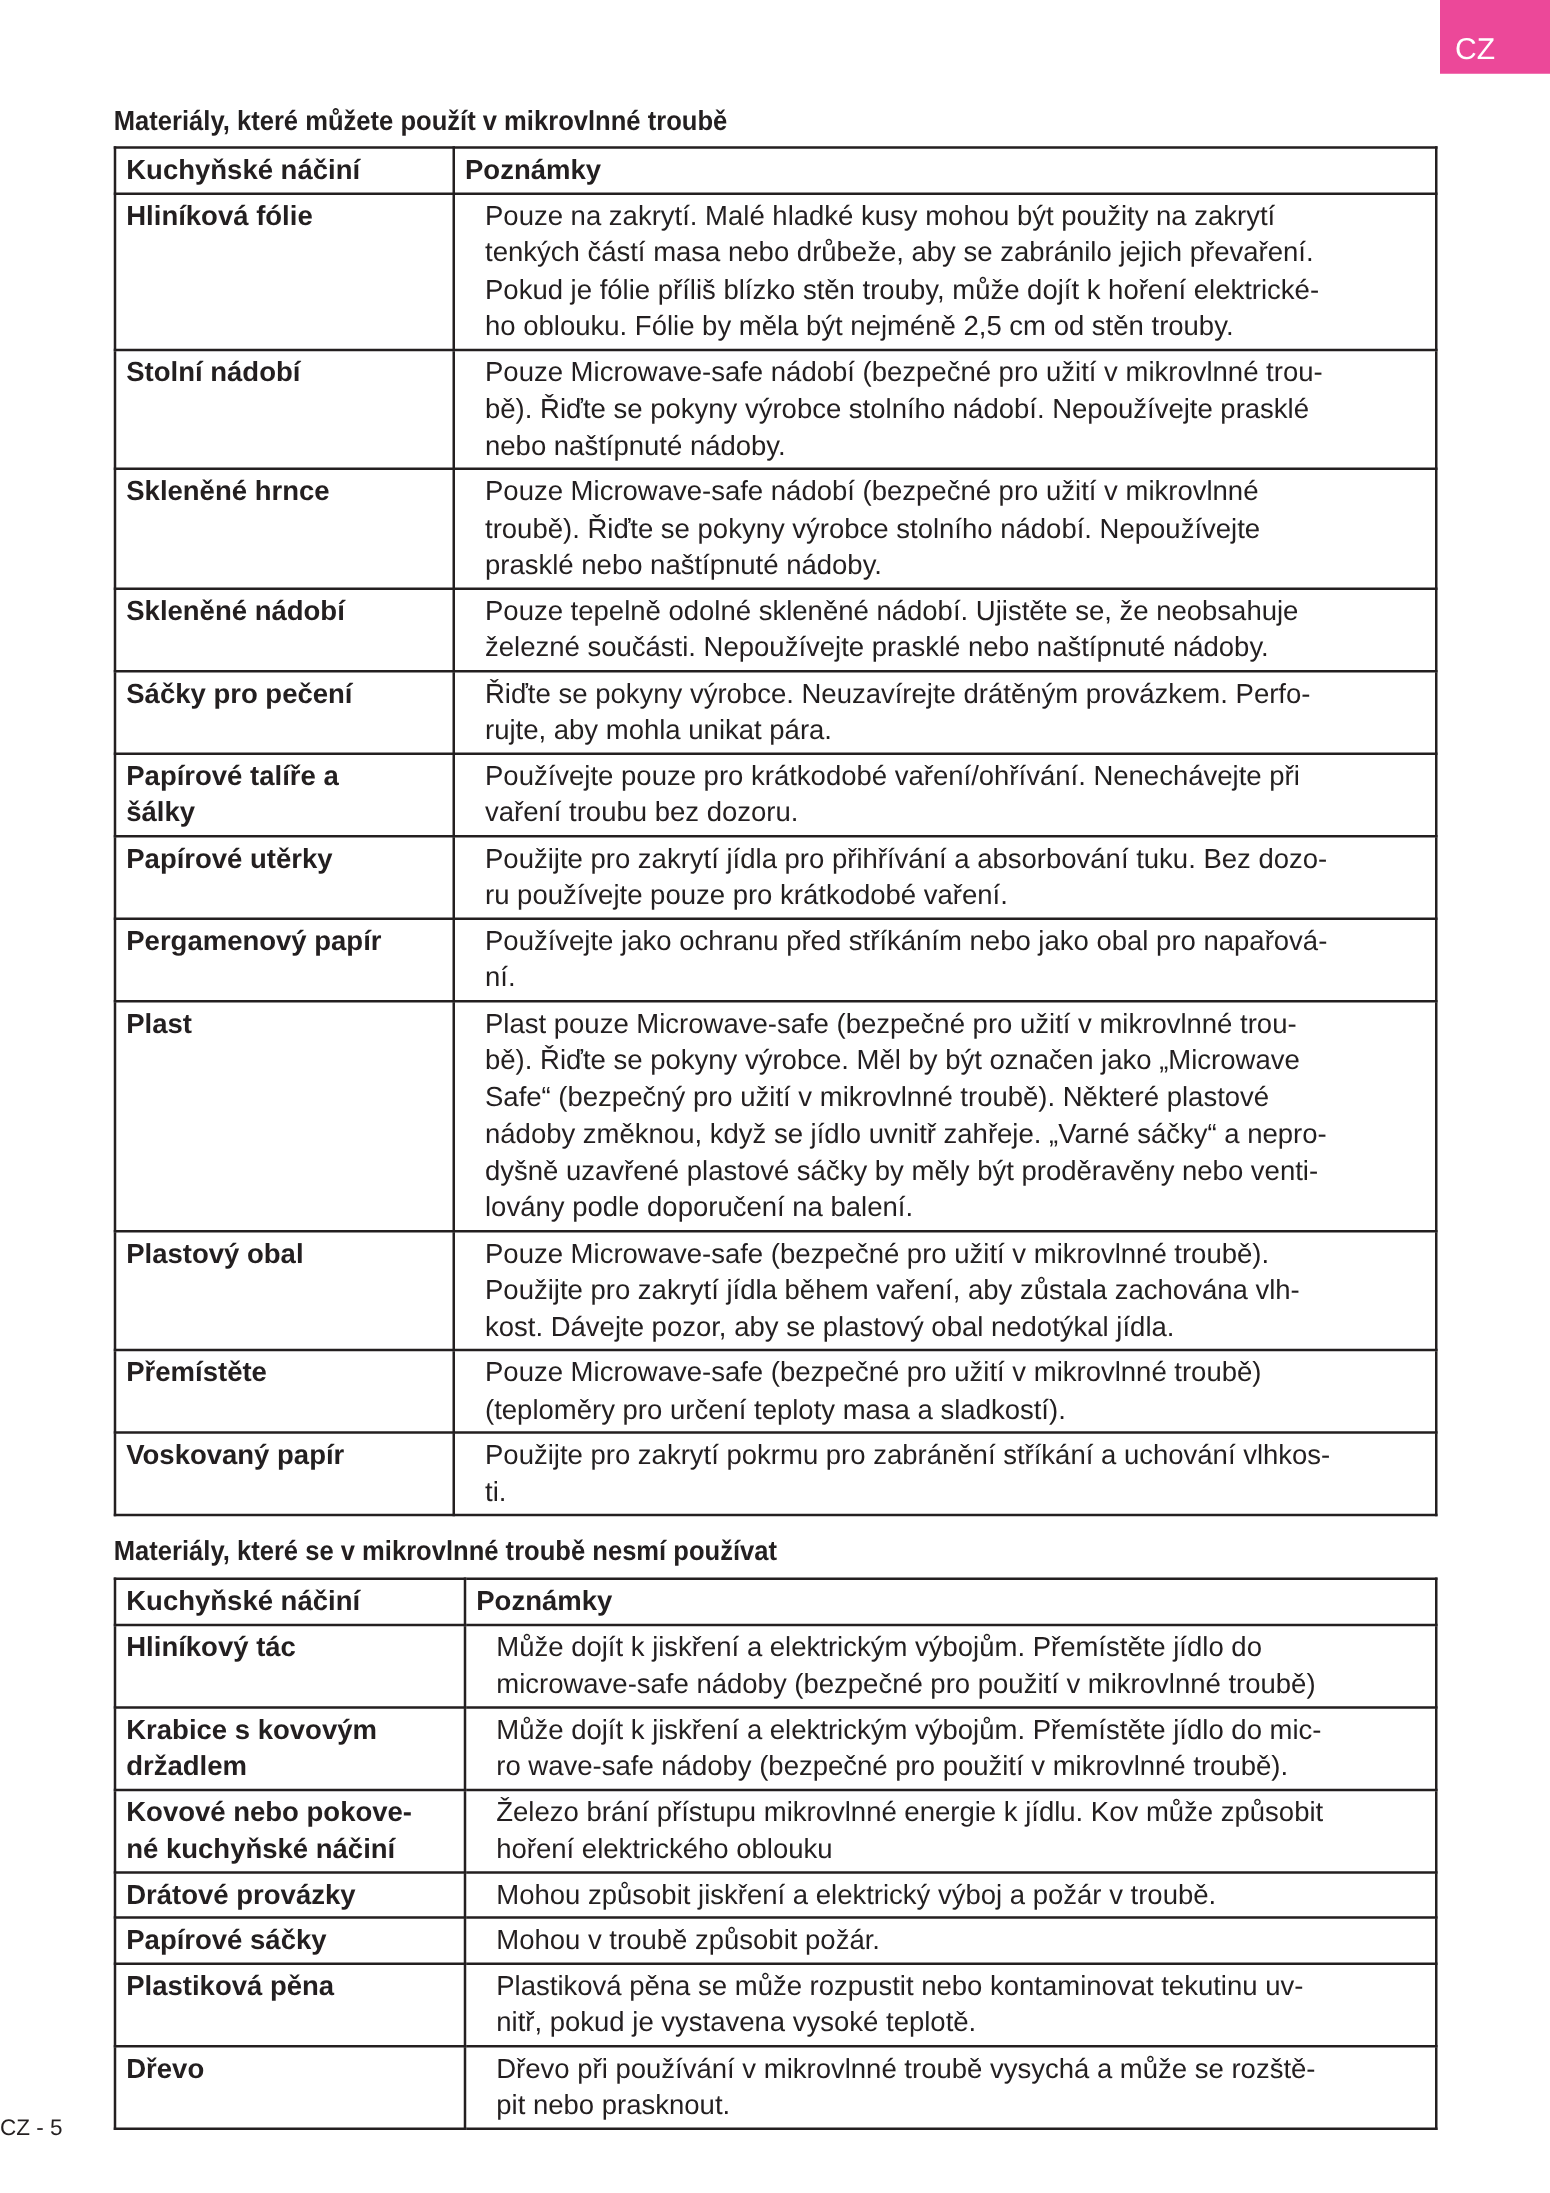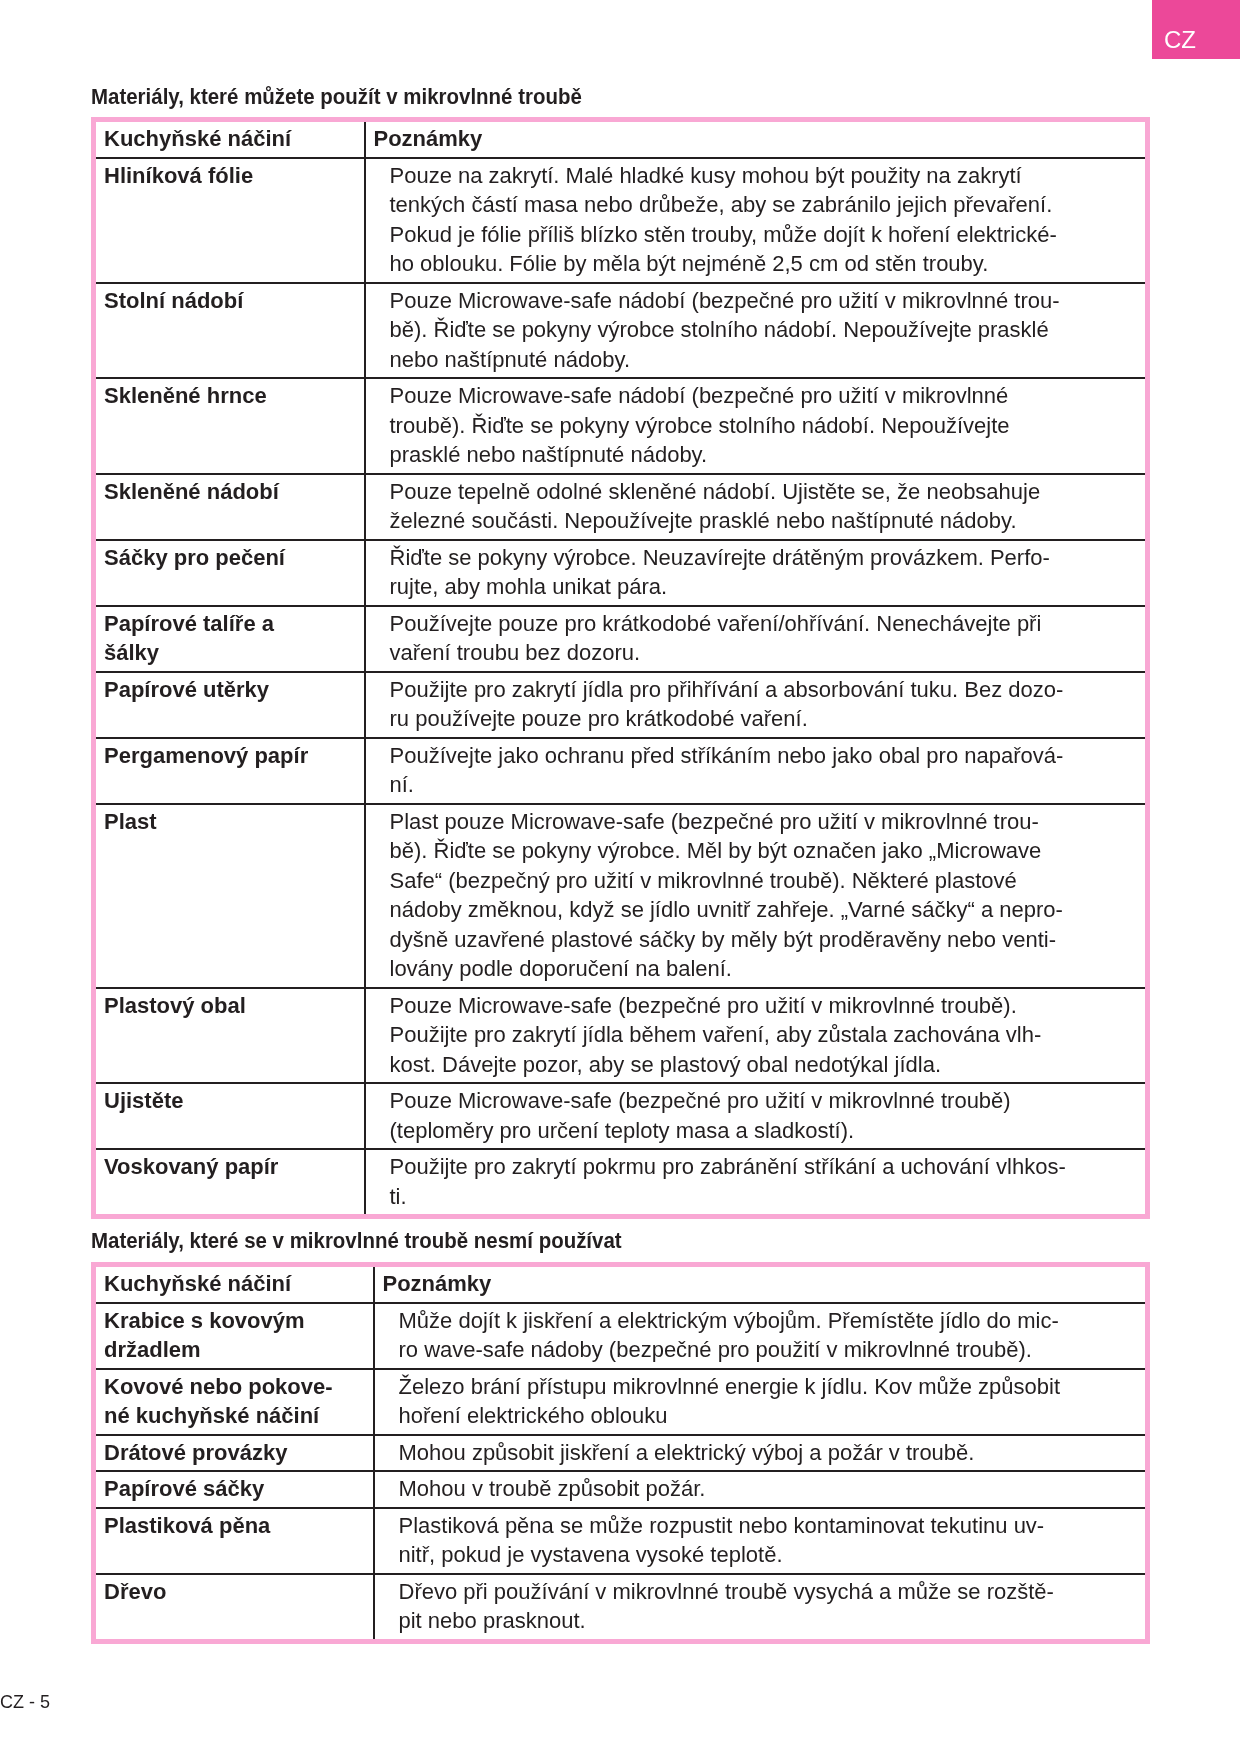--- a/index.html
+++ b/index.html
@@ -18,21 +18,21 @@
     font-size: 22px; font-weight: bold; line-height: 26px;
     transform: scaleX(0.93); transform-origin: left center;
     white-space: nowrap;
   }
   #title1 { top: 84px; }
   #title2 { top: 1228px; }
 
   table.mat {
     position: absolute; left: 91px; width: 1059px;
     border-collapse: collapse;
-    border: 5px solid #f9a8d4;
+    border: 2px solid #f9a8d4;
   }
   #table1 { top: 117px; }
   #table2 { top: 1262px; }
 
   table.mat td, table.mat th {
     border: 2px solid #231f20;
     vertical-align: top;
     font-size: 22px; line-height: 29.5px;
     padding: 2px 8px 3px 8px;
     text-align: left;
@@ -118,21 +118,21 @@
 dyšně uzavřené plastové sáčky by měly být proděravěny nebo venti-
 lovány podle doporučení na balení.</td>
       </tr>
     <tr>
         <td class="item">Plastový obal</td>
         <td class="note">Pouze Microwave-safe (bezpečné pro užití v mikrovlnné troubě).
 Použijte pro zakrytí jídla během vaření, aby zůstala zachována vlh-
 kost. Dávejte pozor, aby se plastový obal nedotýkal jídla.</td>
       </tr>
     <tr>
-        <td class="item">Ujistěte</td>
+        <td class="item">Přemístěte</td>
         <td class="note">Pouze Microwave-safe (bezpečné pro užití v mikrovlnné troubě)
 (teploměry pro určení teploty masa a sladkostí).</td>
       </tr>
     <tr>
         <td class="item">Voskovaný papír</td>
         <td class="note">Použijte pro zakrytí pokrmu pro zabránění stříkání a uchování vlhkos-
 ti.</td>
       </tr>
   </tbody>
 </table>
@@ -140,20 +140,25 @@
 <h2 id="title2" class="section-title">Materiály, které se v mikrovlnné troubě nesmí používat</h2>
 
 <table id="table2" class="mat">
   <thead>
     <tr>
       <th class="col1">Kuchyňské náčiní</th>
       <th>Poznámky</th>
     </tr>
   </thead>
   <tbody>
+    <tr>
+        <td class="item">Hliníkový tác</td>
+        <td class="note">Může dojít k jiskření a elektrickým výbojům. Přemístěte jídlo do
+microwave-safe nádoby (bezpečné pro použití v mikrovlnné troubě)</td>
+      </tr>
     <tr>
         <td class="item">Krabice s kovovým
 držadlem</td>
         <td class="note">Může dojít k  jiskření a elektrickým výbojům. Přemístěte jídlo do mic-
 ro wave-safe nádoby  (bezpečné pro použití v mikrovlnné troubě).</td>
       </tr>
     <tr>
         <td class="item">Kovové nebo pokove-
 né kuchyňské náčiní</td>
         <td class="note">Železo brání přístupu mikrovlnné energie k jídlu. Kov může způsobit

